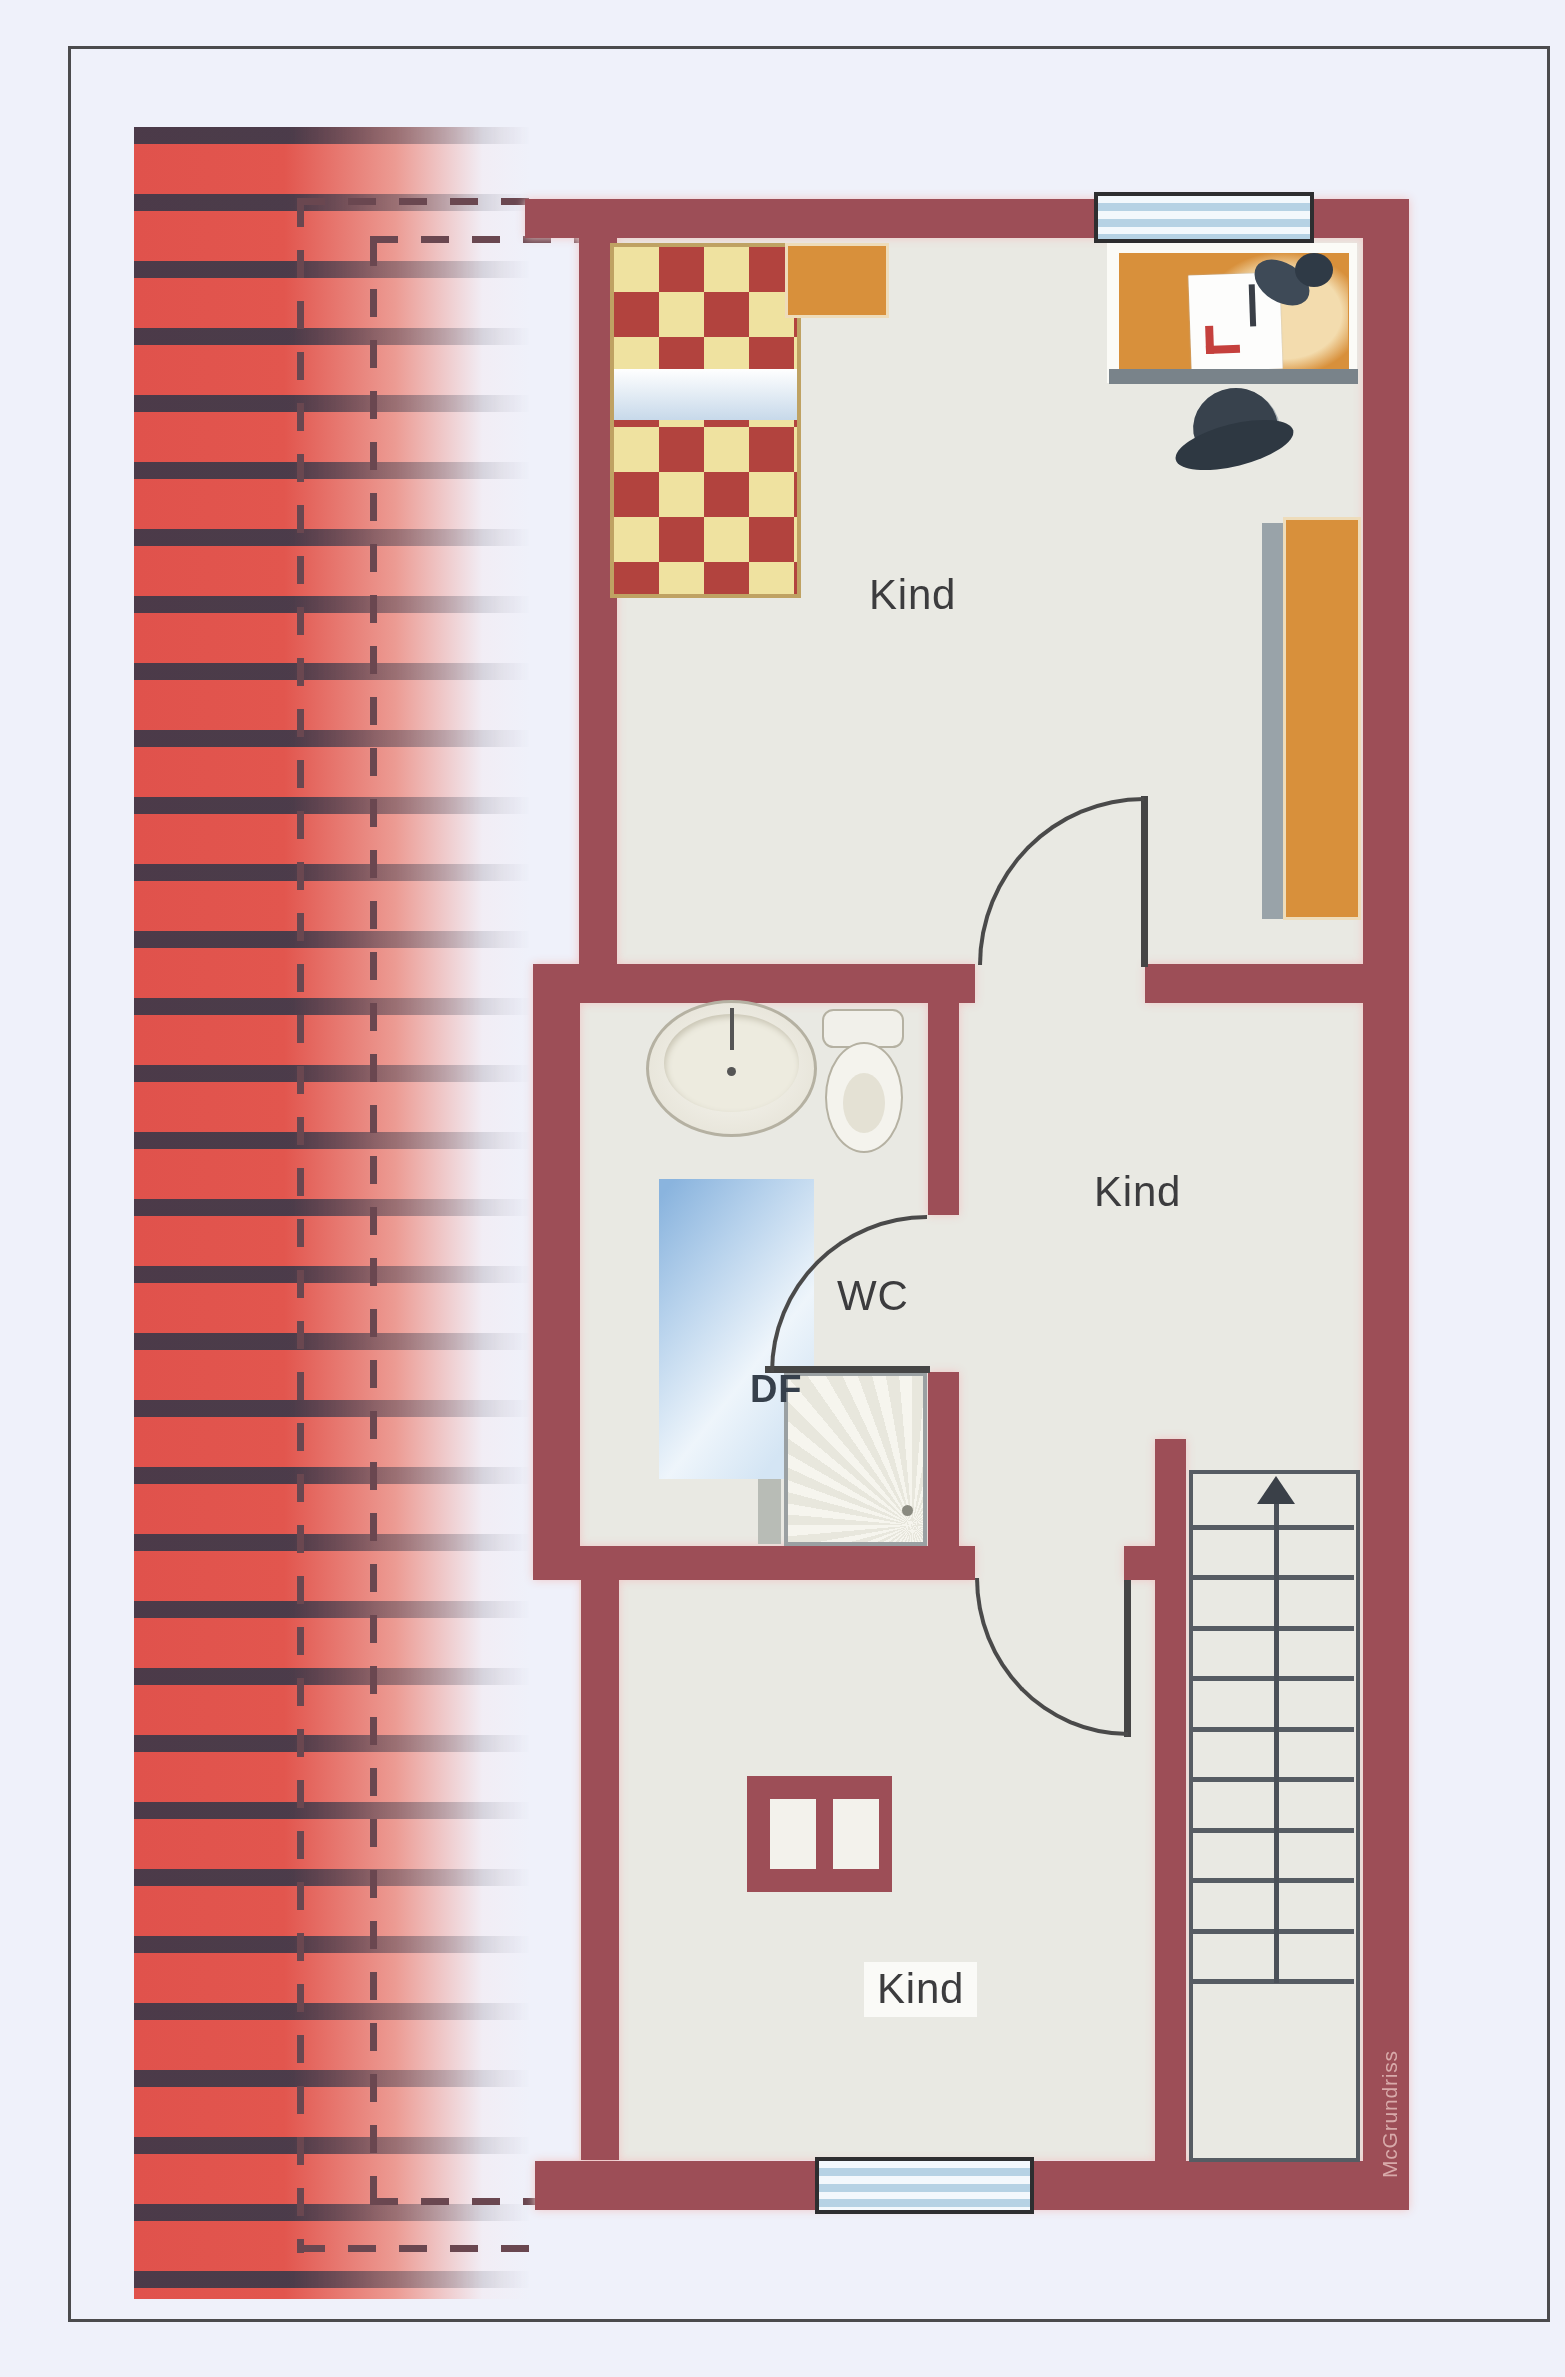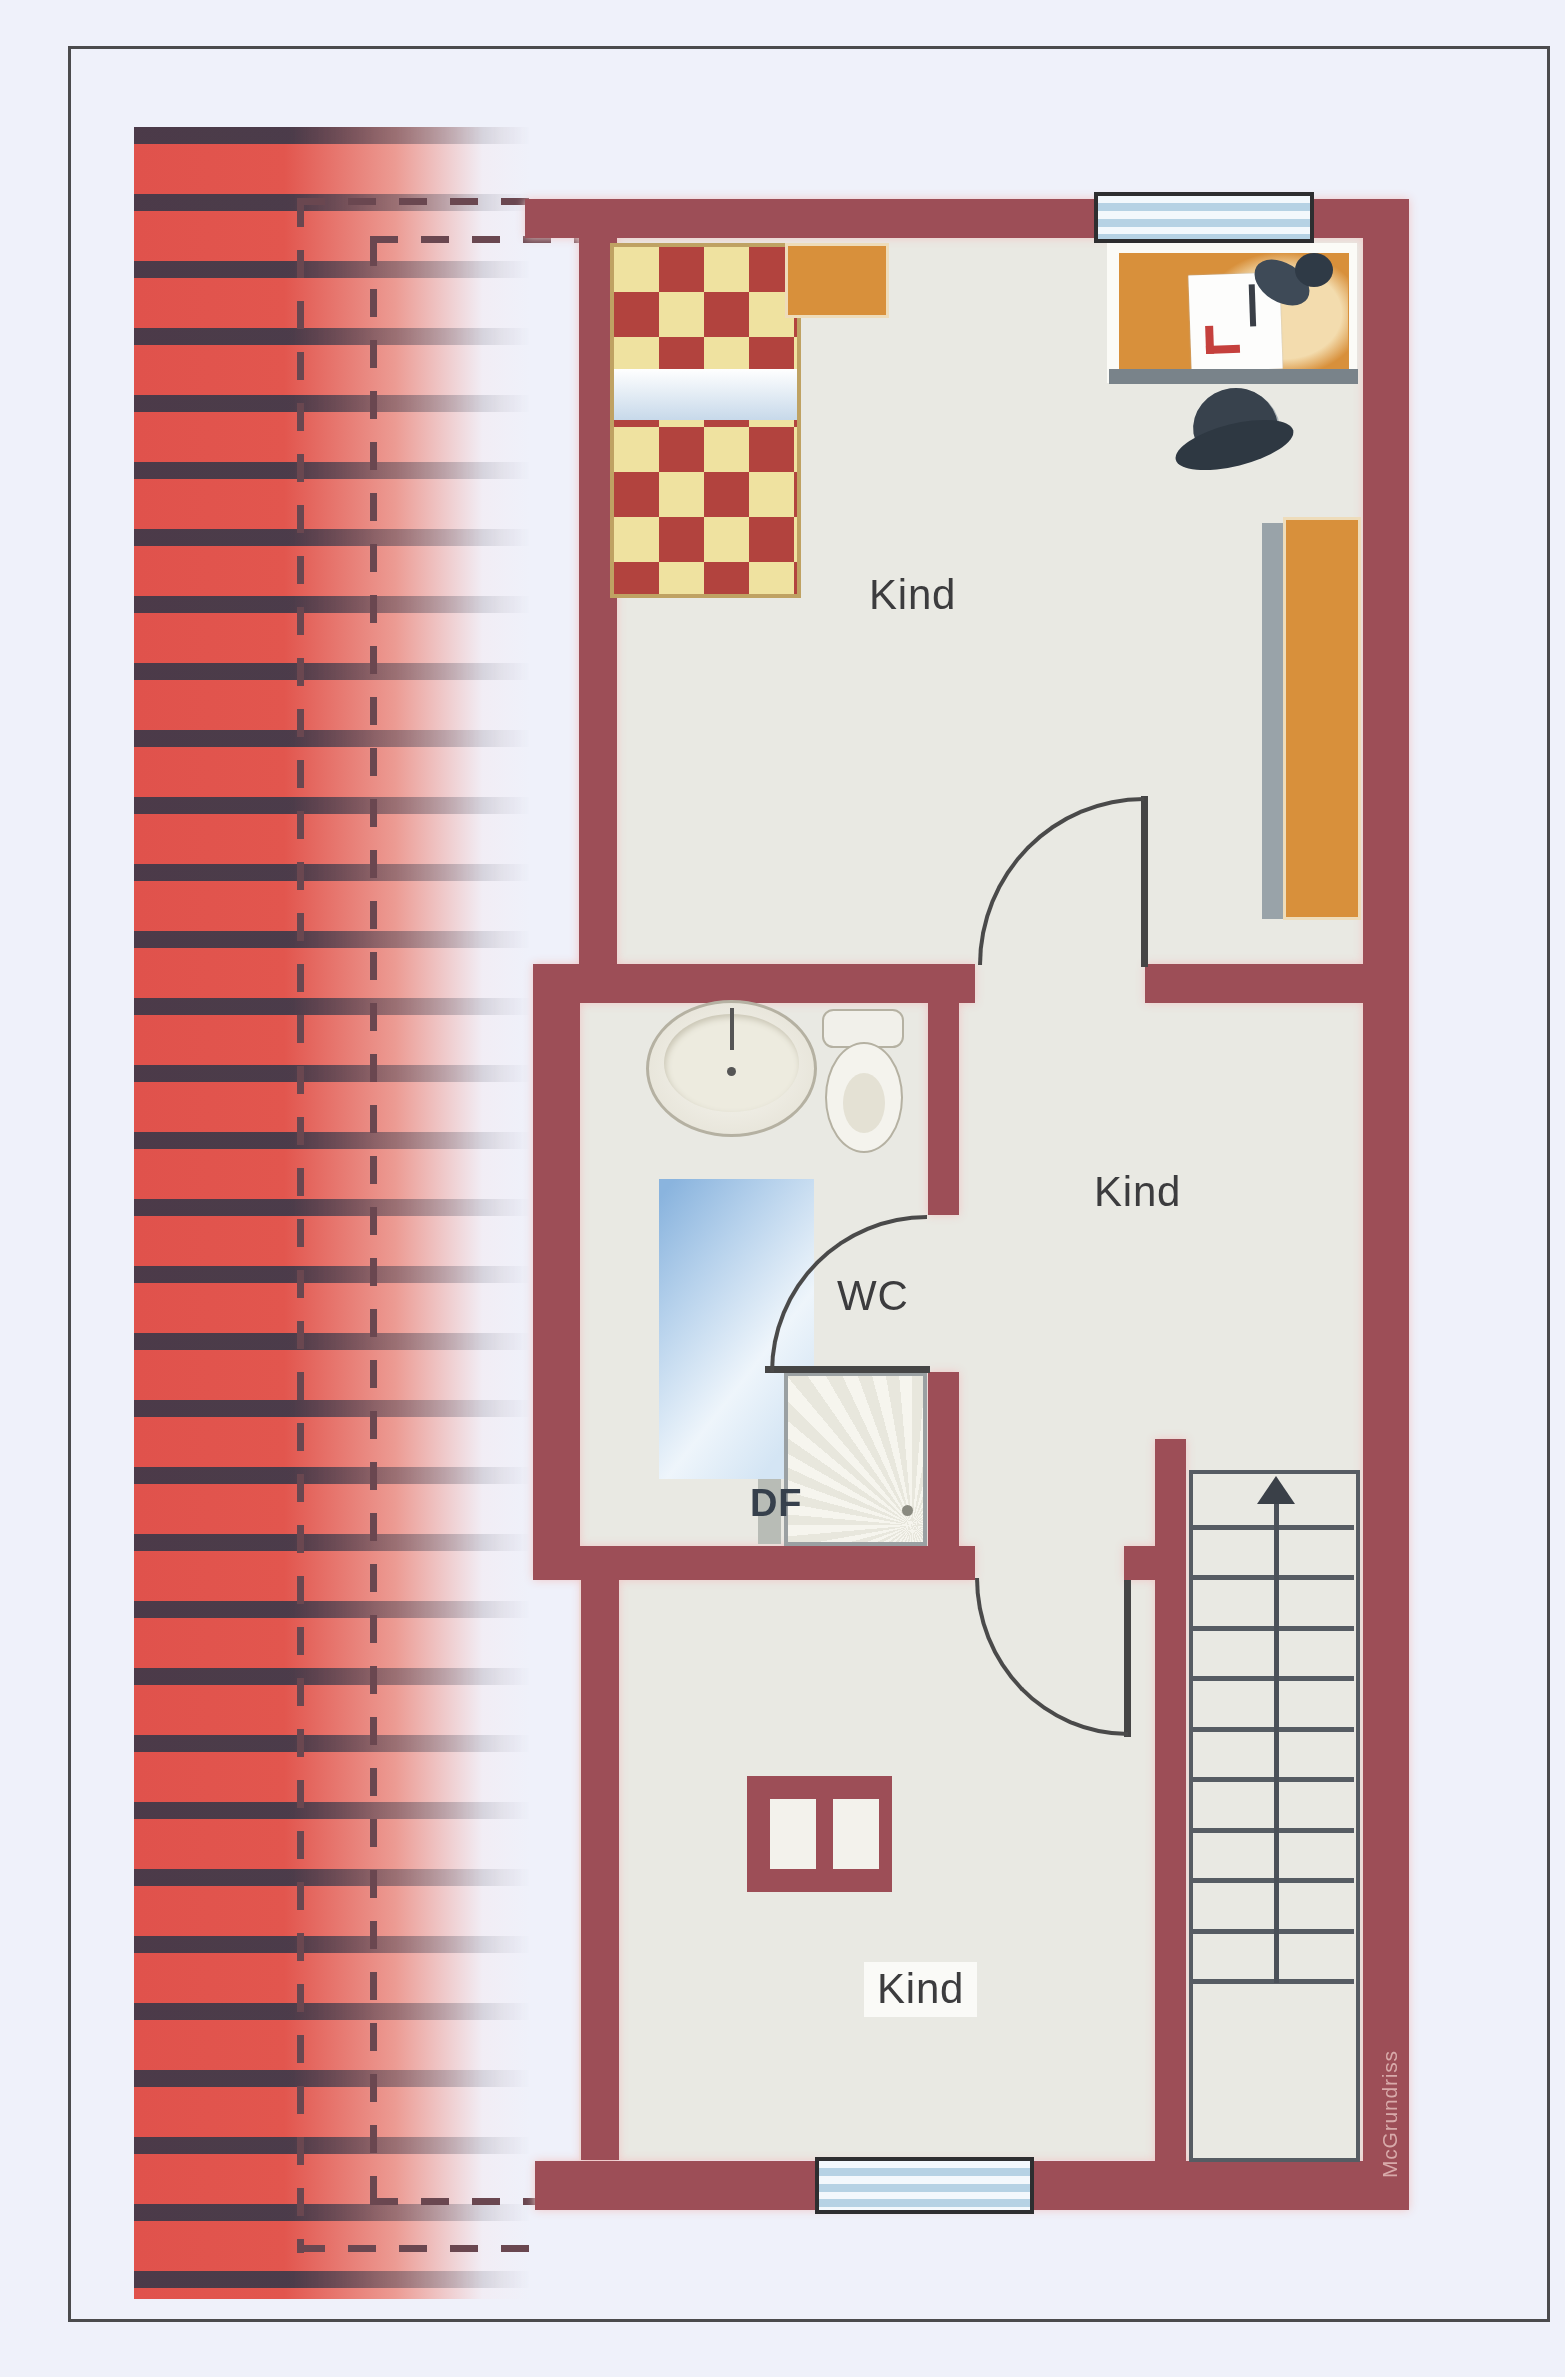--- a/index.html
+++ b/index.html
@@ -135,21 +135,21 @@
   #chimney{left:747px;top:1776px;width:145px;height:116px;background:#9d4e57;}
   .chimney-pane{position:absolute;top:23px;width:46px;height:70px;background:#f3f2ec;}
   #chimney-pane-1{left:23px;}
   #chimney-pane-2{left:86px;}
 
   
   .room-label{color:#3c3c3e;font-size:42px;letter-spacing:0.8px;}
   #label-kind-top{left:869px;top:571px;}
   #label-flur{left:1094px;top:1168px;}
   #label-wc{left:837px;top:1272px;}
-  #label-df{left:750px;top:1482px;font-size:38px;font-weight:bold;color:#36404c;}
+  #label-df{left:750px;top:1368px;font-size:38px;font-weight:bold;color:#36404c;}
   #label-kind-bottom{left:864px;top:1962px;background:rgba(253,253,250,0.85);padding:3.3px 13px;}
   #watermark{
     left:1378px;top:2007px;height:171px;
     writing-mode:vertical-rl;transform:rotate(180deg);
     color:#d8aaaa;font-size:21px;letter-spacing:0.8px;
   }
 </style>
 </head>
 <body>
 

